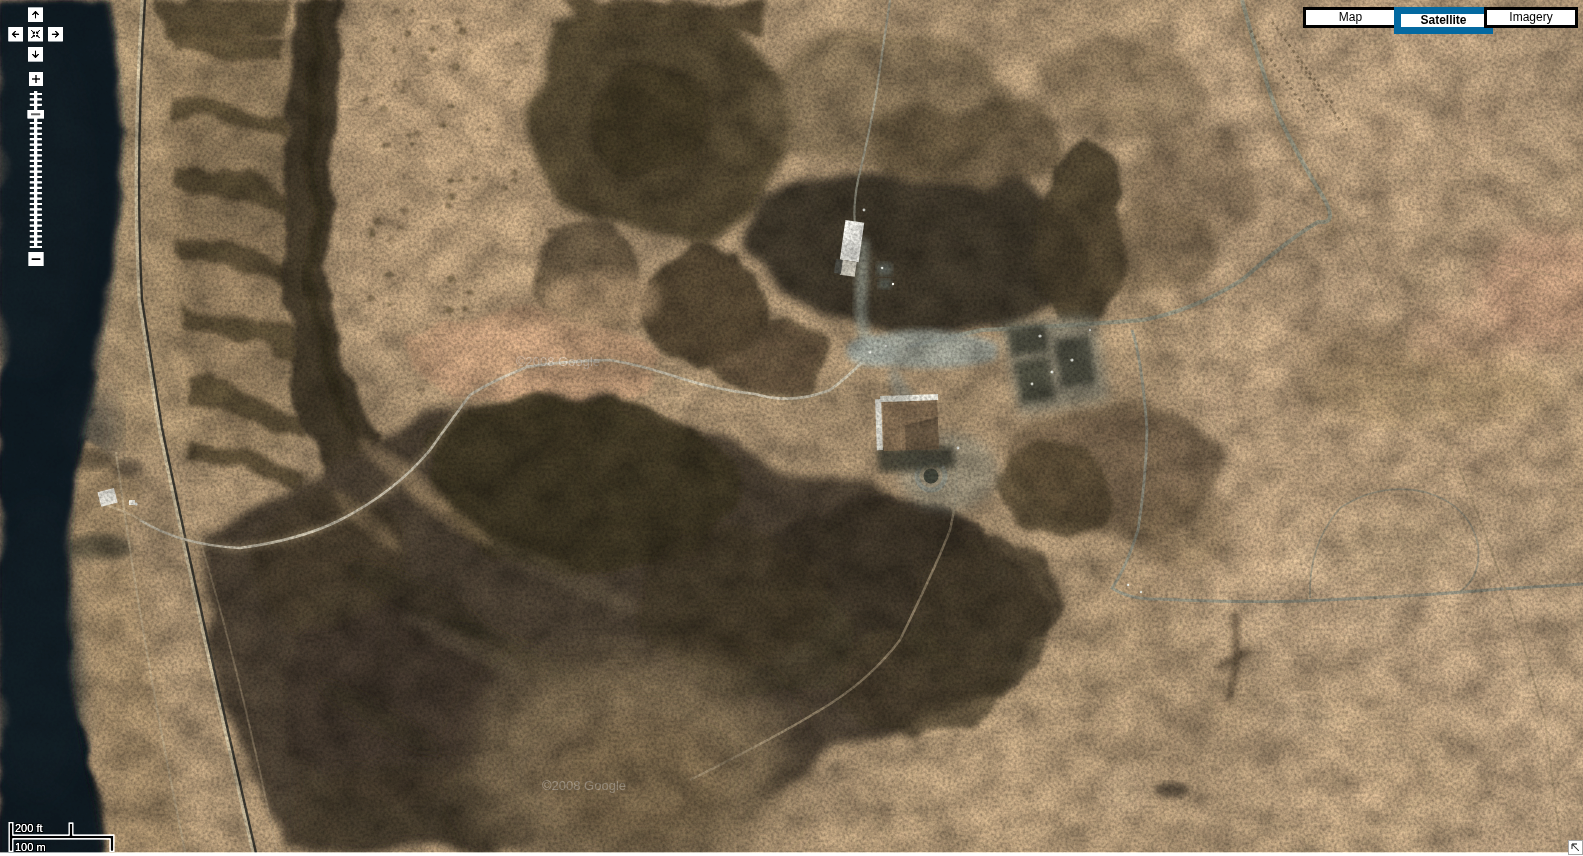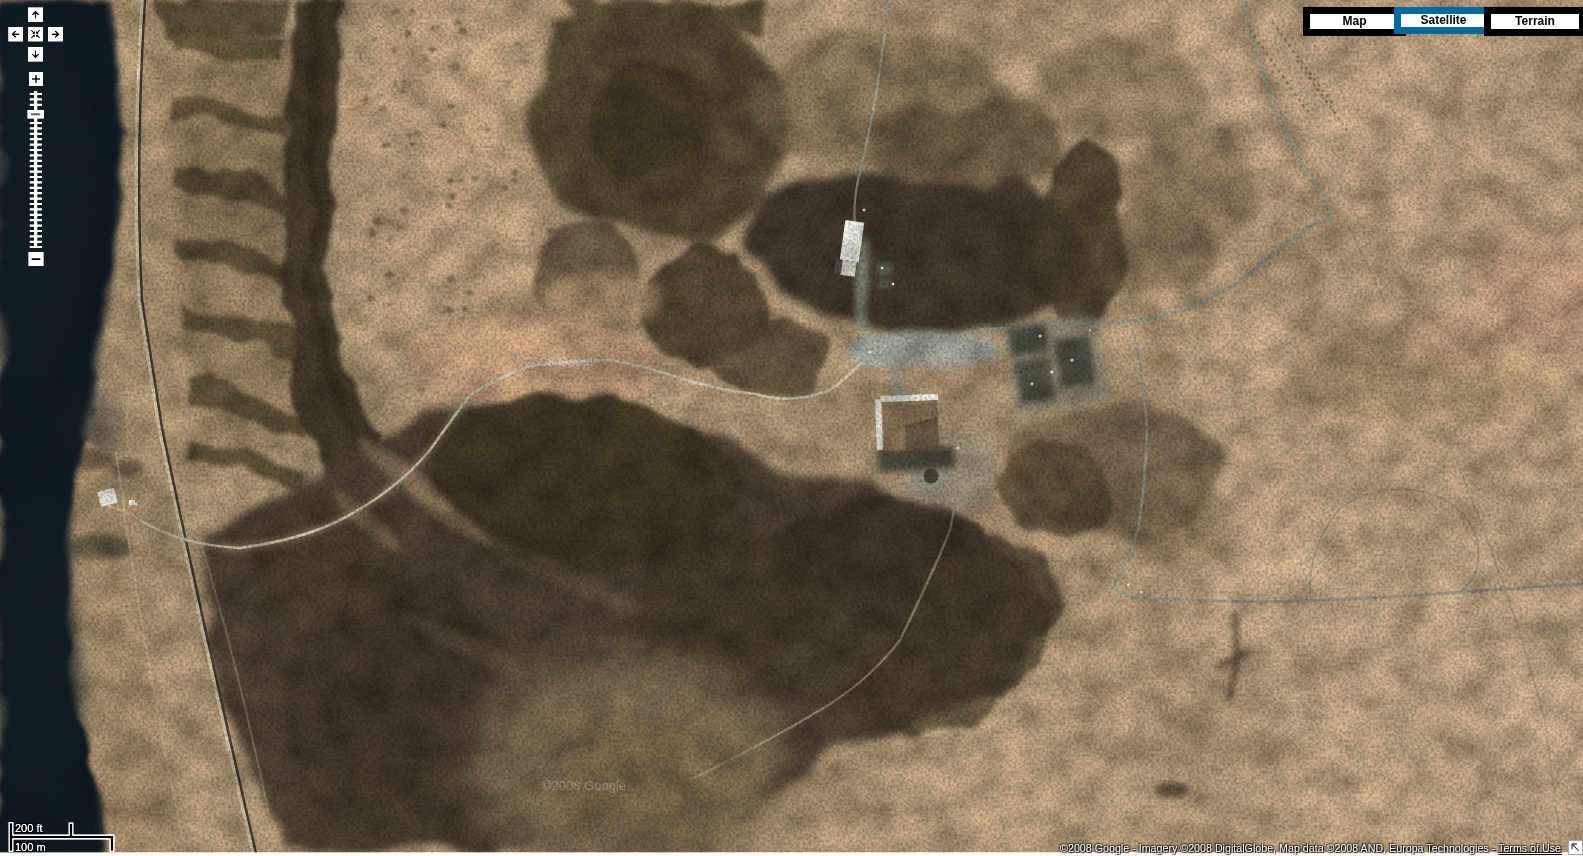--- a/index.html
+++ b/index.html
@@ -1,18 +1,18 @@
 <!DOCTYPE html>
 <html><head><meta charset="utf-8">
 <style>
 html,body{margin:0;padding:0;width:1583px;height:856px;overflow:hidden;background:#b49a78;font-family:"Liberation Sans",sans-serif;}
 #stage{position:absolute;left:0;top:0;width:1583px;height:856px;}
 svg{position:absolute;left:0;top:0;}
-.btn{position:absolute;top:7px;height:15px;background:#fff;border:7px solid #000000;color:#000;
- font-size:12px;line-height:15px;text-align:center;font-weight:bold;}
+.btn{position:absolute;top:7px;height:15px;background:#fff;border:3px solid #000000;color:#000;
+ font-size:12px;line-height:15px;text-align:center;}
 .btn.sel{border:7px solid #0369a1;font-weight:bold;height:13px;line-height:13px;}
 #copy{position:absolute;top:842px;right:22px;color:#fff;font-size:10.7px;white-space:nowrap;
  text-shadow:1px 1px 1px #000, -1px -1px 1px rgba(0,0,0,.7), 1px -1px 1px rgba(0,0,0,.5), -1px 1px 1px rgba(0,0,0,.5);}
 #copy a{color:#fff;text-decoration:underline;}
 </style></head>
 <body>
 <div id="stage">
 
 <svg width="1583" height="856" viewBox="0 0 1583 856" style="filter:brightness(1.30)">
 <defs>
@@ -582,16 +582,15 @@
 <rect x="1568.5" y="840.5" width="14" height="14" fill="#fff" stroke="#808080" stroke-width="1"></rect>
 <path d="M1572,844 L1579,851 M1572,844 L1572,849 M1572,844 L1577,844" stroke="#333" stroke-width="1.4" fill="none"></path>
 </g>
 </g>
 </svg>
 
 <div class="btn" style="left:1303px;width:89px;">Map</div>
 
 <div class="btn sel" style="left:1394px;width:85px;">Satellite</div>
 
-<div class="btn" style="left:1484px;width:88px;">Terrain</div>
-
-<div id="copy">©2008 Google - Imagery ©2008 DigitalGlobe, Map data ©2008 AND, Europa Technologies - <a>Terms of Use</a></div>
+<div class="btn" style="left:1484px;width:88px;">Imagery</div>
+
 </div>
 
 </body></html>

